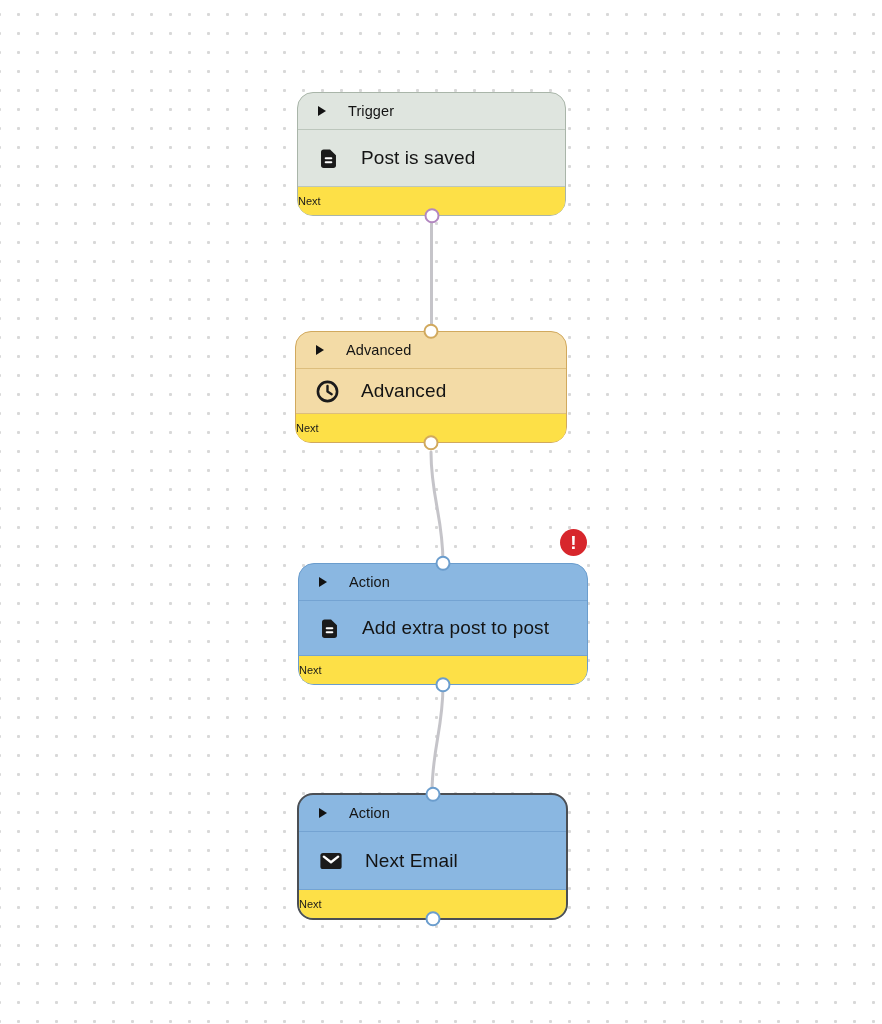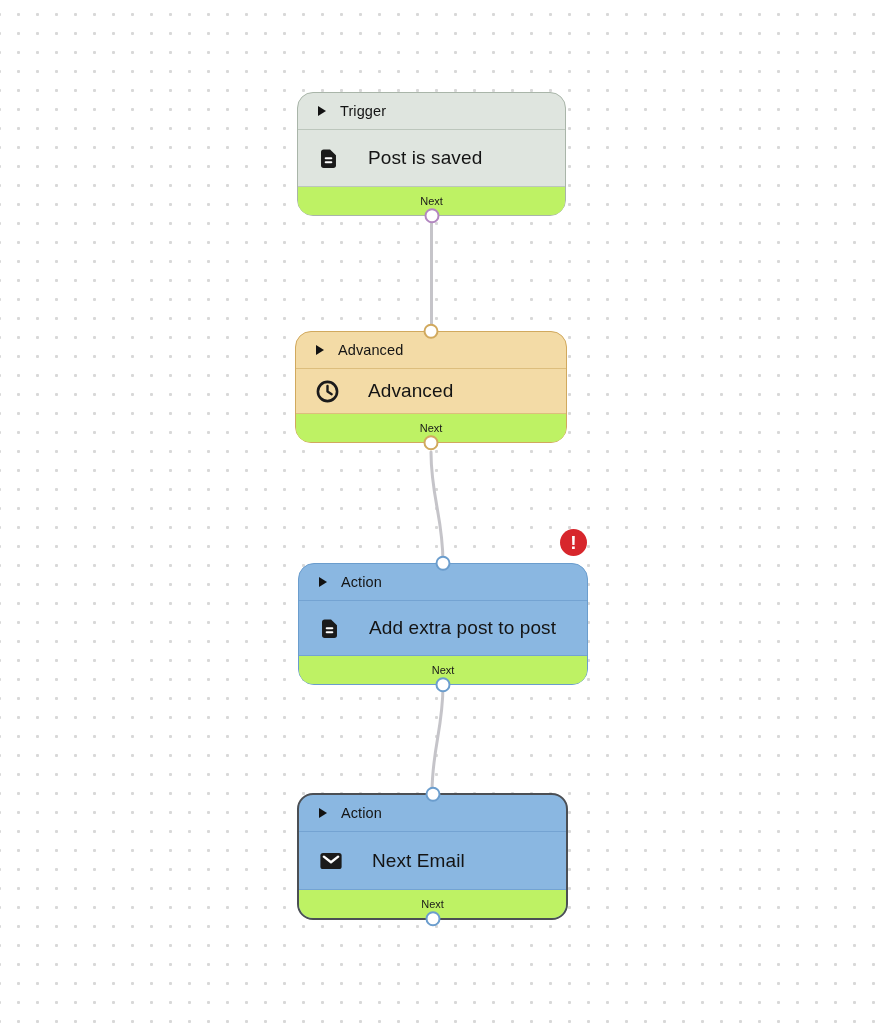--- a/index.html
+++ b/index.html
@@ -26,45 +26,45 @@
     border-radius:16px;
     box-sizing:border-box;
     color:#141414;
   }
   .node.n1{left:297px;top:92px;width:269px;height:124px;}
   .node.n2{left:295px;top:331px;width:272px;height:112px;}
   .node.n3{left:298px;top:563px;width:290px;height:122px;}
   .node.n4{left:297px;top:793px;width:271px;height:127px;border-width:2px;}
 
   .hdr{
-    display:flex;align-items:center;gap:14px;
+    display:flex;align-items:center;gap:22px;
     height:36px;flex:0 0 36px;
     padding:0 20px;
     border-bottom:1px solid var(--divider);
     font-size:14.5px;letter-spacing:.1px;
   }
   .tri{
     width:0;height:0;display:inline-block;
     border-left:8px solid #121212;
     border-top:5px solid transparent;
     border-bottom:5px solid transparent;
   }
   .bdy{
-    display:flex;align-items:center;gap:28px;
+    display:flex;align-items:center;gap:21px;
     flex:1 1 auto;
     padding:0 19px;
     border-bottom:1px solid var(--divider);
     font-size:19px;font-weight:500;letter-spacing:.1px;
   }
   .ic{display:inline-flex;align-items:center;}
   .ftr{
     flex:0 0 28px;height:28px;
-    background:#bef264;
+    background:#fde047;
     border-radius:0 0 14px 14px;
-    display:flex;align-items:center;justify-content:center;
+    display:flex;align-items:center;
     font-size:11px;color:#1a1a1a;
   }
 
   .handle{
     position:absolute;left:50%;
     width:11px;height:11px;
     background:#fff;
     border:2.5px solid #999;
     border-radius:50%;
     z-index:3;

